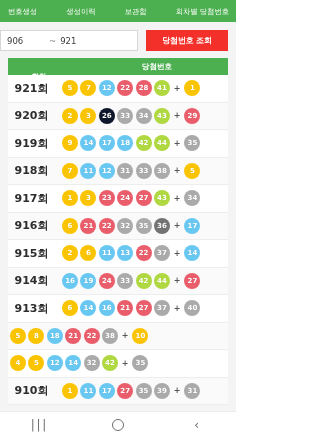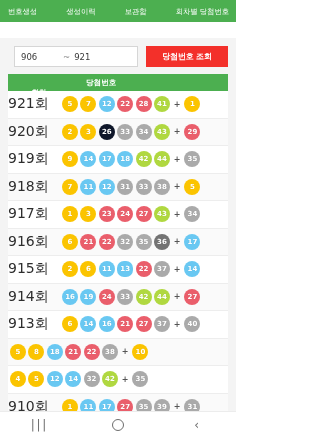--- a/index.html
+++ b/index.html
@@ -42,23 +42,22 @@
     letter-spacing: -0.1px;
     white-space: nowrap;
     font-weight: 500;
     opacity: 0.97;
   }
   .tab.active { opacity: 1; font-weight: 400; }
 
   
   .querywrap {
     background: #f4f4f4;
-    padding: 8px 8px 7px 14px;
-    box-sizing: border-box;
-    margin-top: 16px;
+    padding: 8px 8px 7px 0;
+    box-sizing: border-box;
   }
   .queryrow {
     display: flex;
     align-items: stretch;
     height: 21px;
   }
   .rangebox {
     flex: 1 1 auto;
     background: #ffffff;
     border: 1px solid #d6d6d6;
@@ -115,41 +114,41 @@
     font-size: 7.6px;
     font-weight: 700;
   }
   .th-round {
     width: 62px;
     text-align: center;
     margin-top: 20px;
   }
   .th-nums {
     flex: 1;
-    text-align: left;
+    text-align: center;
     padding-left: 16px;
   }
   .tbody {
     background: #ffffff;
   }
   .row {
     display: flex;
     align-items: center;
     height: 27.5px;
     border-bottom: 1px solid #ededed;
     box-sizing: border-box;
   }
   .row.alt { background: #fafafa; }
   .cell-round {
     width: 52px;
-    text-align: left;
+    text-align: center;
     padding-right: 5px;
-    font-size: 14px;
+    font-size: 11px;
     color: #2e2e2e;
-    font-weight: 400;
+    font-weight: 700;
     box-sizing: border-box;
   }
   .cell-nums {
     flex: 1;
     display: flex;
     align-items: center;
     gap: 2.4px;
     padding-left: 2px;
   }
   .ball {
@@ -305,21 +304,21 @@
             <span class="plus">+</span>
             <span class="ball" style="background: rgb(105, 200, 242);">17</span>
           </div>
         </div>
         <div class="row">
           <div class="cell-round">915회</div>
           <div class="cell-nums">
             <span class="ball" style="background: rgb(251, 196, 0);">2</span>
             <span class="ball" style="background: rgb(251, 196, 0);">6</span>
             <span class="ball" style="background: rgb(105, 200, 242);">11</span>
-            <span class="ball" style="background: rgb(105, 200, 242); border-radius: 7px;">13</span>
+            <span class="ball" style="background: rgb(105, 200, 242);">13</span>
             <span class="ball" style="background: rgb(234, 94, 107);">22</span>
             <span class="ball" style="background: rgb(170, 170, 170);">37</span>
             <span class="plus">+</span>
             <span class="ball" style="background: rgb(105, 200, 242);">14</span>
           </div>
         </div>
         <div class="row alt">
           <div class="cell-round">914회</div>
           <div class="cell-nums">
             <span class="ball" style="background: rgb(105, 200, 242);">16</span>

